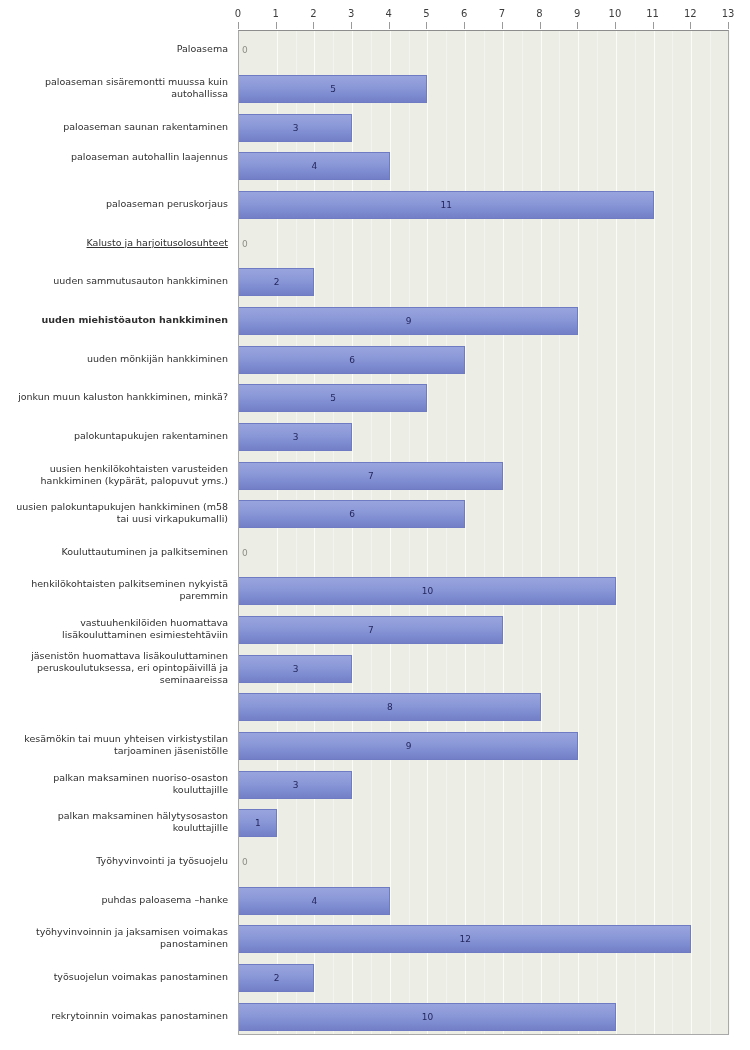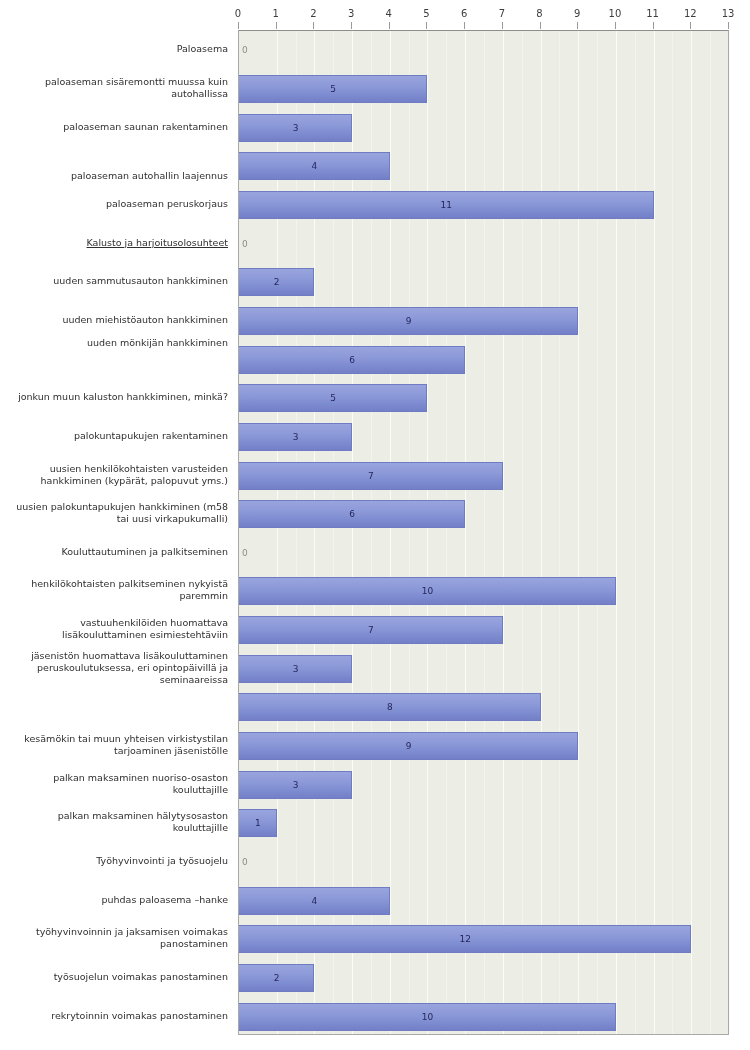--- a/index.html
+++ b/index.html
@@ -338,36 +338,36 @@
   <div class="cat-labels">
       <div class="cat-label" style="top: 0px; height: 38.6538px;">
         <span>Paloasema</span>
       </div>
       <div class="cat-label" style="top: 77.3077px; height: 38.6538px;">
         <span>paloaseman saunan rakentaminen</span>
       </div>
       <div class="cat-label" style="top: 38.6538px; height: 38.6538px;">
         <span>paloaseman sisäremontti muussa kuin autohallissa</span>
       </div>
-      <div class="cat-label" style="top: 127px; height: 38.6538px; justify-content: flex-end;">
+      <div class="cat-label" style="top: 108px; height: 38.6538px; justify-content: flex-end;">
         <span>paloaseman autohallin laajennus</span>
       </div>
       <div class="cat-label" style="top: 154.615px; height: 38.6538px;">
         <span>paloaseman peruskorjaus</span>
       </div>
       <div class="cat-label" style="top: 193.269px; height: 38.6538px; text-decoration: underline;">
         <span>Kalusto ja harjoitusolosuhteet</span>
       </div>
       <div class="cat-label" style="top: 231.923px; height: 38.6538px;">
         <span>uuden sammutusauton hankkiminen</span>
       </div>
-      <div class="cat-label" style="top: 270.577px; height: 38.6538px;">
+      <div class="cat-label" style="top: 270.577px; height: 38.6538px; font-weight: bold;">
         <span>uuden miehistöauton hankkiminen</span>
       </div>
-      <div class="cat-label" style="top: 294px; height: 38.6538px;">
+      <div class="cat-label" style="top: 310px; height: 38.6538px;">
         <span>uuden mönkijän hankkiminen</span>
       </div>
       <div class="cat-label" style="top: 347.885px; height: 38.6538px;">
         <span>jonkun muun kaluston hankkiminen, minkä?</span>
       </div>
       <div class="cat-label" style="top: 386.538px; height: 38.6538px;">
         <span>palokuntapukujen rakentaminen</span>
       </div>
       <div class="cat-label" style="top: 425.192px; height: 38.6538px;">
         <span>uusien henkilökohtaisten varusteiden hankkiminen (kypärät, palopuvut yms.)</span>

